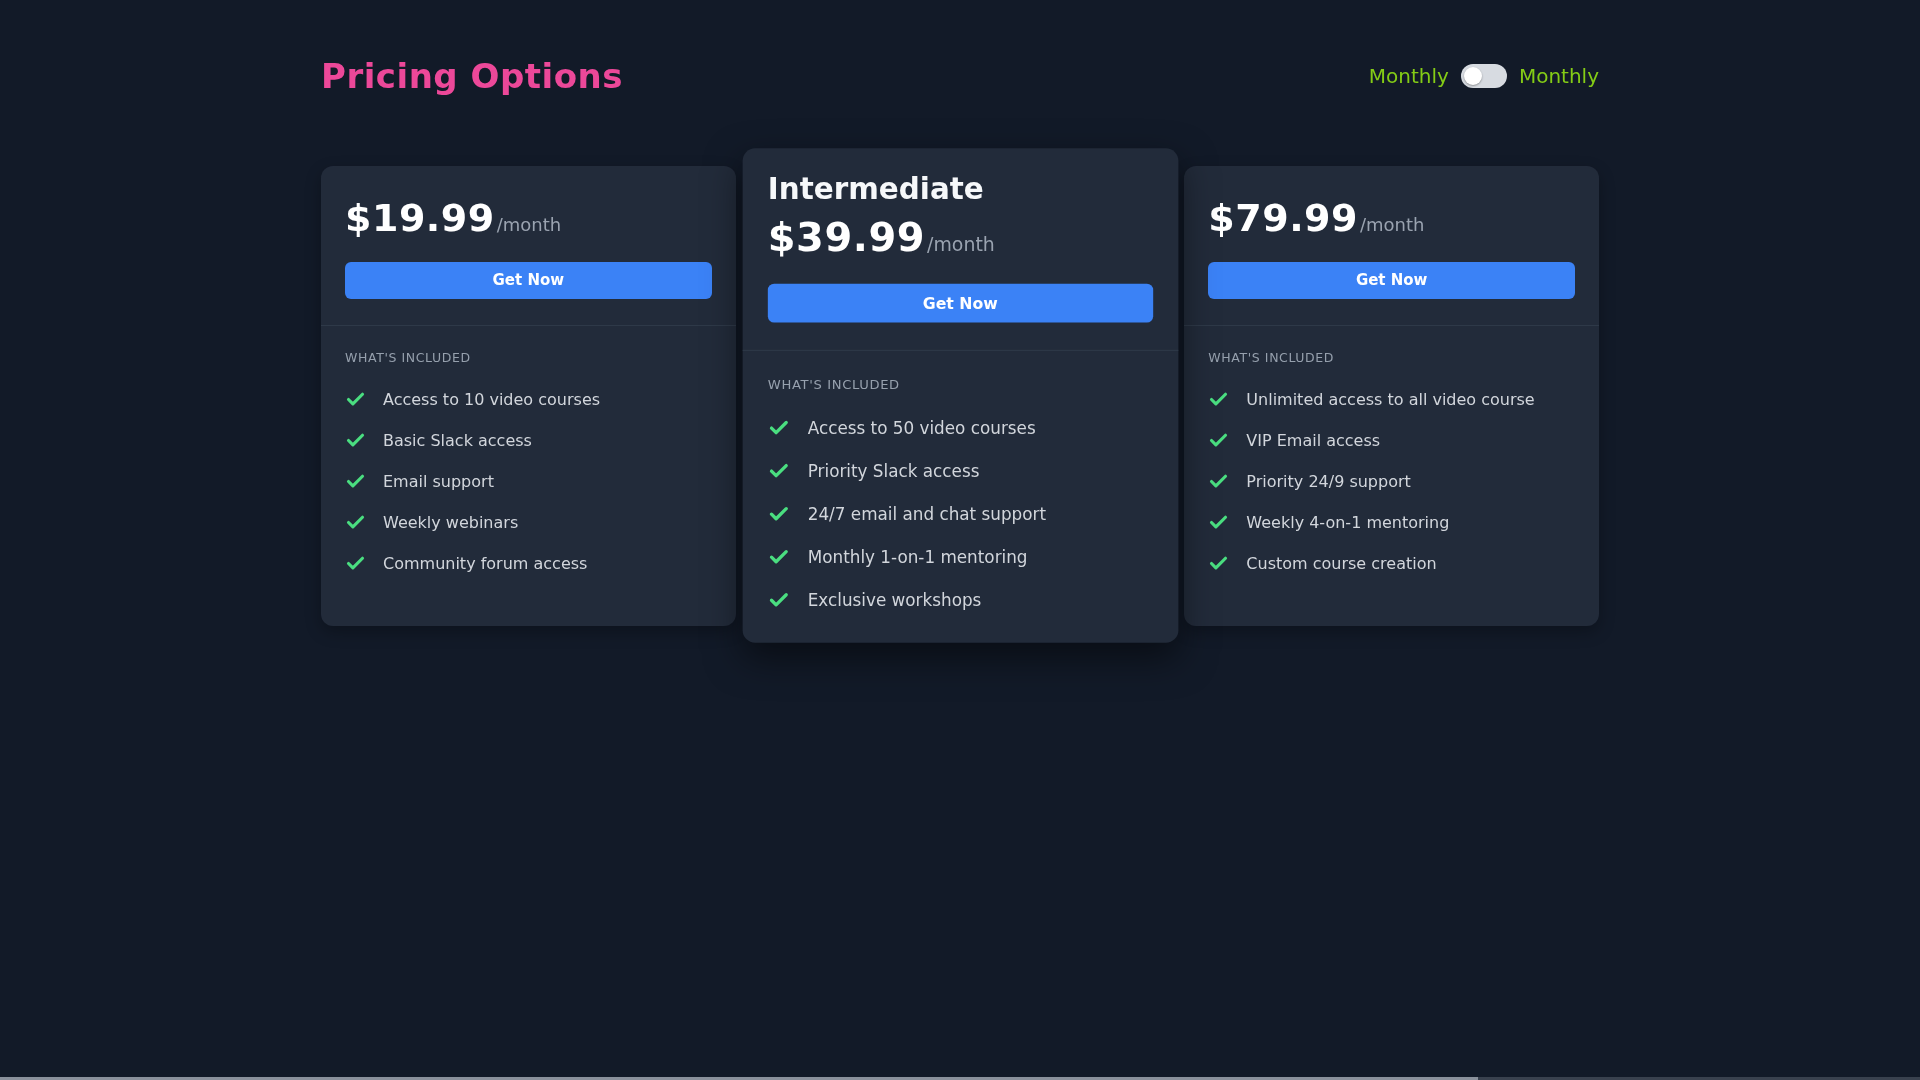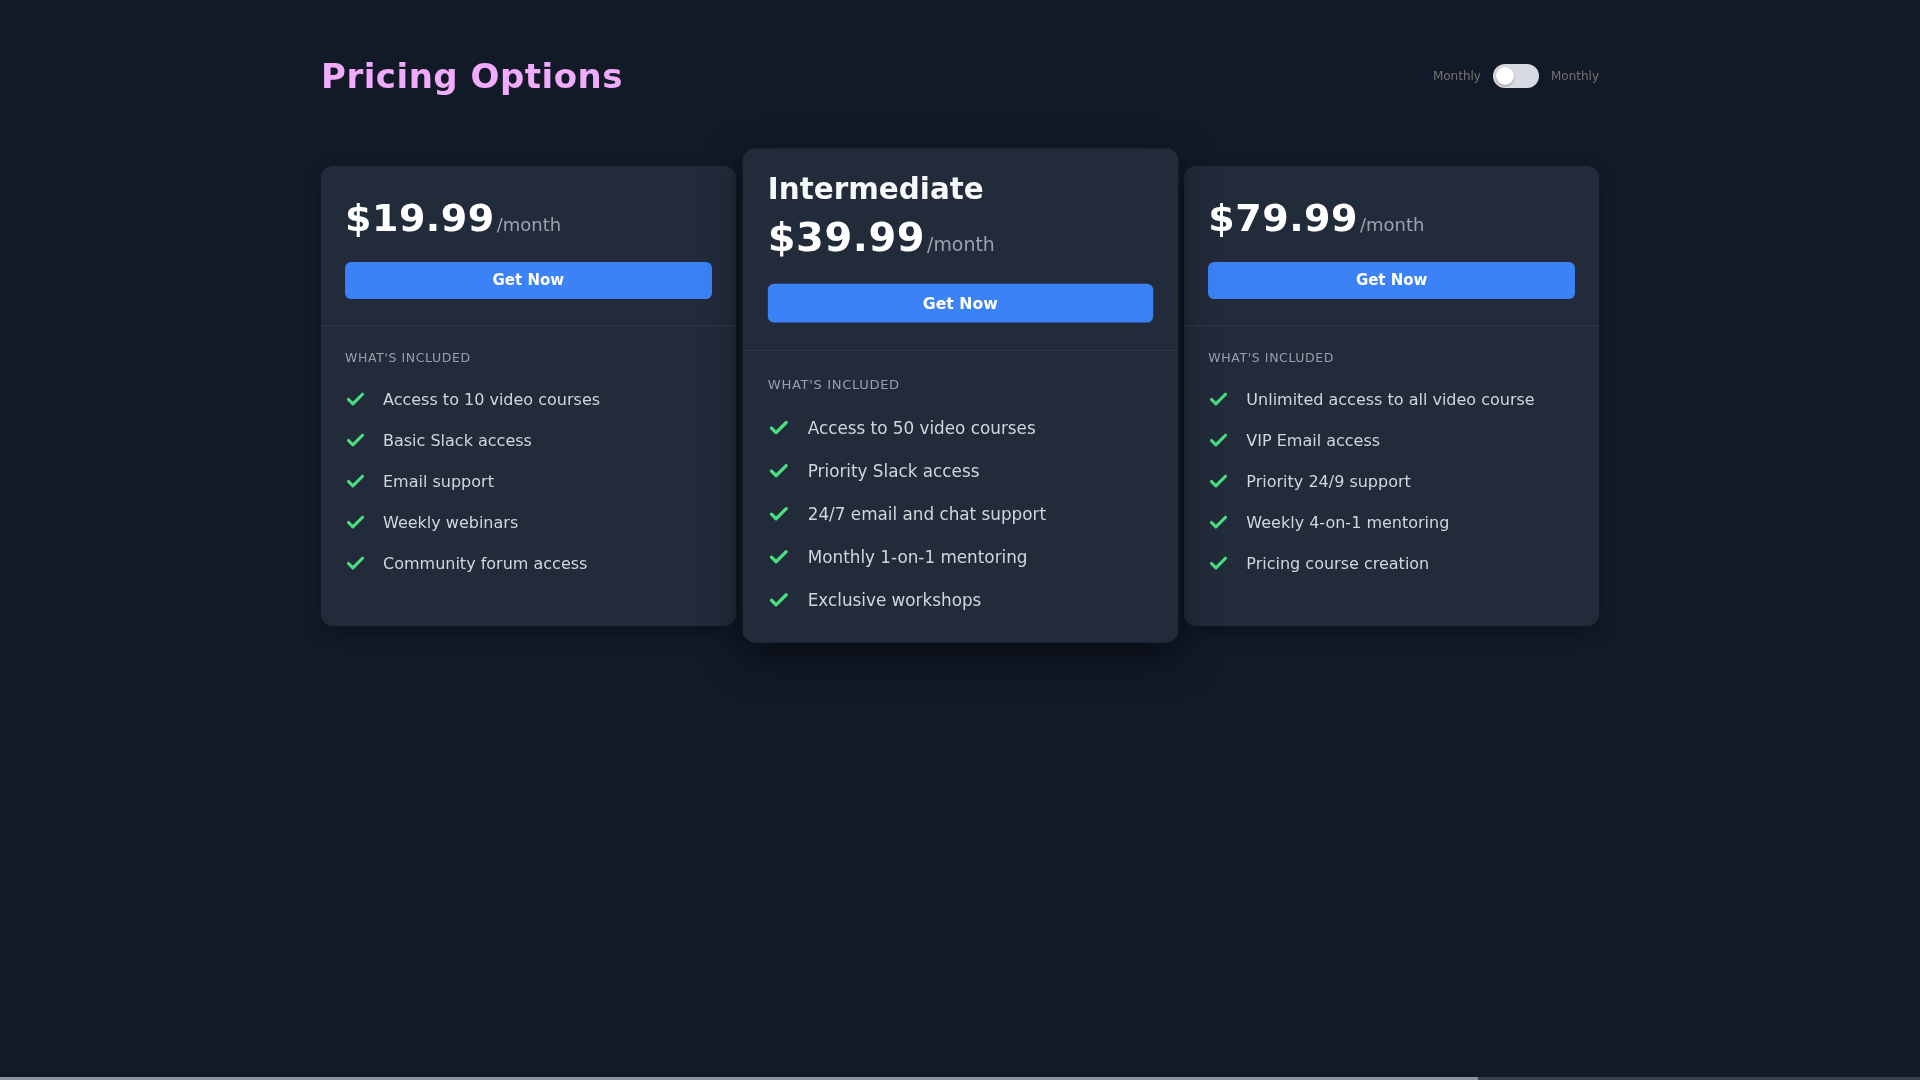--- a/index.html
+++ b/index.html
@@ -6,23 +6,23 @@
   html, body { width: 1920px; height: 1080px; overflow: hidden; }
   body {
     background: #121a28;
     font-family: "DejaVu Sans", "Liberation Sans", sans-serif;
     color: #f5f7fa;
   }
   .container { width: 1278px; margin: 0 auto; padding-top: 56px; }
 
   
   .header-row { display: flex; align-items: center; justify-content: space-between; }
-  .page-title { font-size: 34px; font-weight: bold; color: #f0abfc; letter-spacing: .5px; }
+  .page-title { font-size: 34px; font-weight: bold; color: #ec4899; letter-spacing: .5px; }
   .billing { display: flex; align-items: center; gap: 12px; }
-  .billing-label { font-size: 12px; color: #737373; }
+  .billing-label { font-size: 20px; color: #84cc16; }
   .toggle {
     position: relative; width: 46px; height: 24px; border-radius: 12px;
     background: #d7dbe1; cursor: pointer; flex: 0 0 auto;
   }
   .toggle .knob {
     position: absolute; left: 3px; top: 3px; width: 18px; height: 18px;
     border-radius: 50%; background: #ffffff;
     box-shadow: 0 1px 2px rgba(0,0,0,.35);
   }
 
@@ -237,21 +237,21 @@
                 </svg>
               </span>
               <span>Weekly 4-on-1 mentoring</span>
             </li>
             <li class="feature-item">
               <span class="check-icon">
                 <svg viewBox="0 0 24 24" width="21" height="21" fill="none" stroke="#4ade80" stroke-width="3.6" stroke-linecap="round" stroke-linejoin="round">
                   <polyline points="20 6 9 17 4 12"></polyline>
                 </svg>
               </span>
-              <span>Pricing course creation</span>
+              <span>Custom course creation</span>
             </li>
           </ul>
         </div>
       </div>
     </div>
 </div>
 
 <div class="h-scrollbar">
   <div class="thumb"></div>
 </div>

